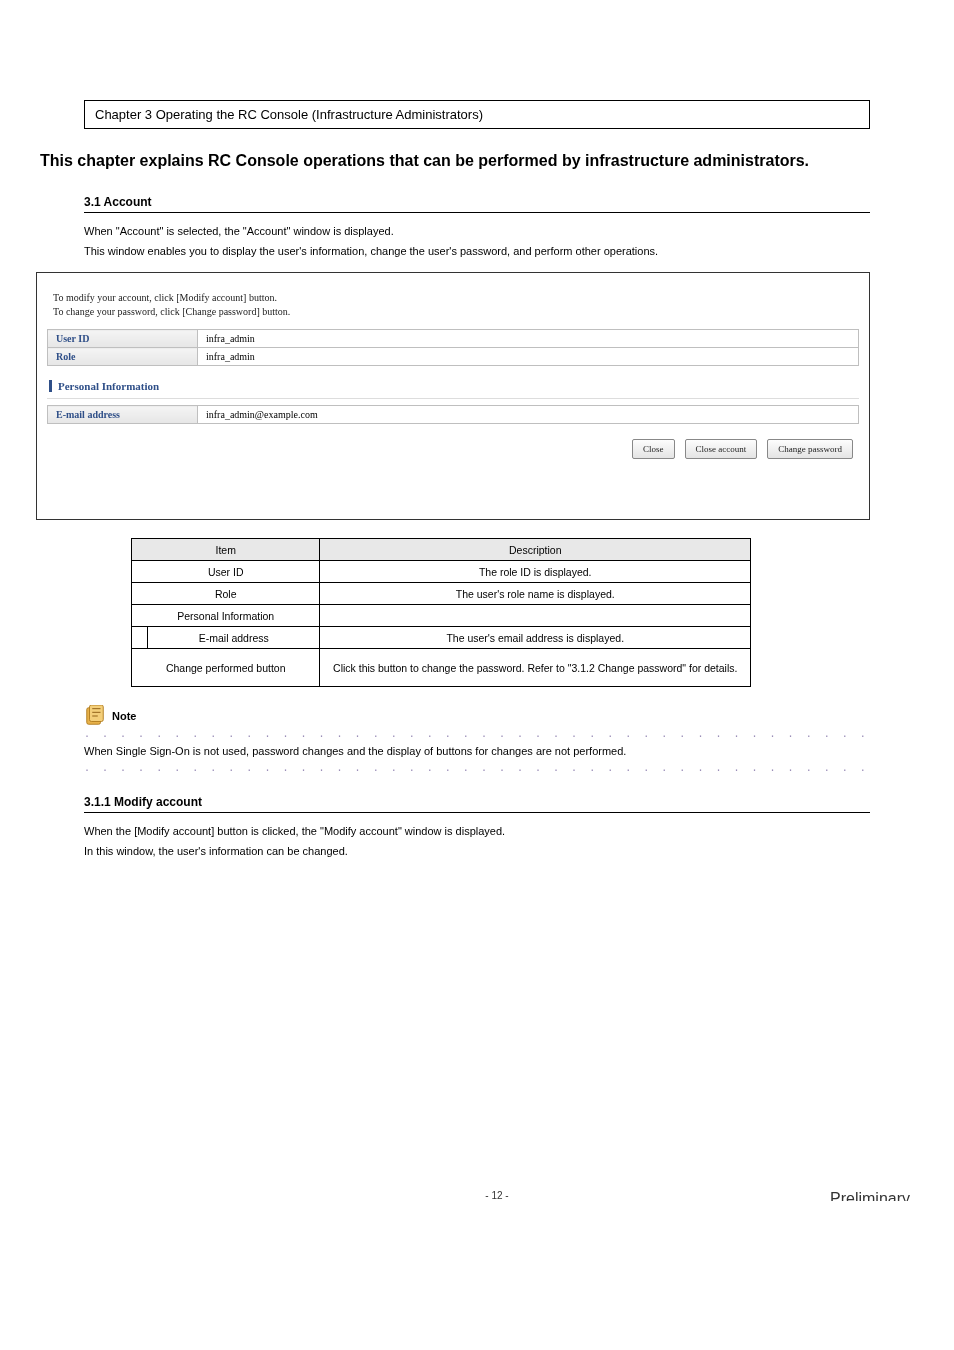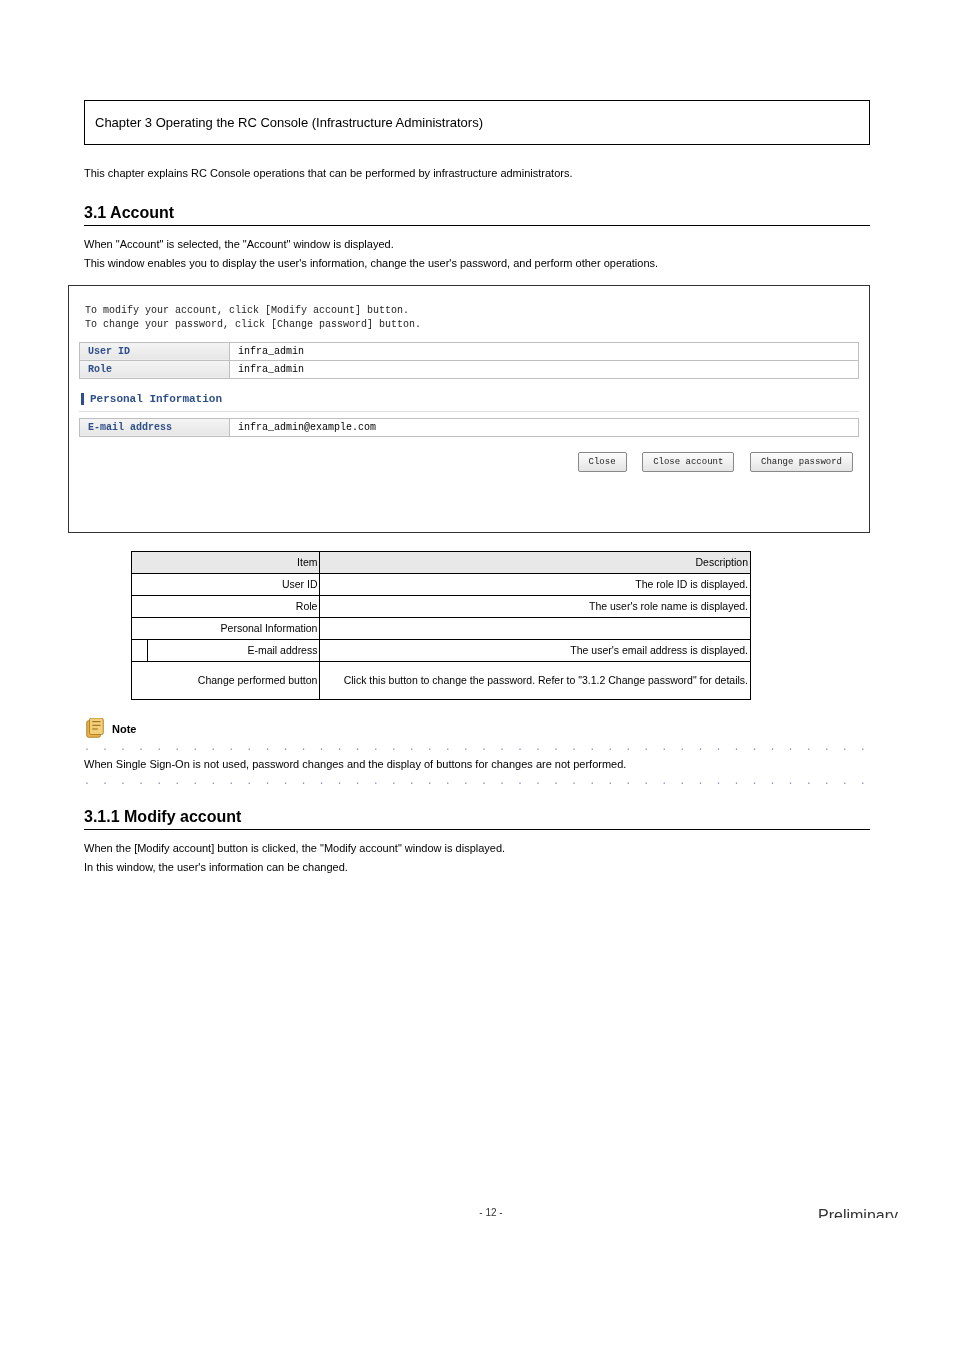--- a/index.html
+++ b/index.html
@@ -2,51 +2,52 @@
 <html><head>
 <meta charset="utf-8">
 <style>
   * { box-sizing: border-box; margin: 0; padding: 0; }
   html, body { width: 954px; font-family: Arial, Helvetica, sans-serif; background: #fff; color: #000; }
   .page { width: 954px; position: relative; padding: 0; }
 
   .chapter-box {
     border: 1.5px solid #000;
     margin: 100px 84px 0 84px;
-    padding: 14px 10px;
+    padding: 6px 10px;
     font-size: 13px;
   }
 
   .intro {
-    margin: 20px 84px 0 84px;
-    font-size: 11px;
+    margin: 20px 84px 0 40px;
+    font-size: 16px;
     line-height: 1.5;
+    font-weight: bold;
   }
 
   .h2 {
     margin: 22px 84px 0 84px;
     border-bottom: 1.5px solid #000;
-    font-size: 16px;
+    font-size: 12px;
     font-weight: bold;
     padding-bottom: 3px;
   }
 
   .body-text {
     margin: 10px 84px 0 84px;
     font-size: 11px;
     line-height: 1.6;
   }
   .body-text div { margin-bottom: 2px; }
 
   
   .screenshot {
-    margin: 12px 84px 0 68px;
+    margin: 12px 84px 0 36px;
     border: 1px solid #333;
     padding: 18px 10px 60px 10px;
-    font-family: Liberation Mono, monospace;
+    font-family: Liberation Serif, serif;
   }
   .ss-instr {
     font-size: 10px;
     color: #222;
     margin-bottom: 10px;
     margin-left: 6px;
     line-height: 1.4;
   }
   .ss-table {
     width: 100%;
@@ -95,21 +96,21 @@
   
   .def-table {
     margin: 18px 131px 0 131px;
     border-collapse: collapse;
     width: 620px;
     font-size: 10.5px;
   }
   .def-table th, .def-table td {
     border: 1px solid #000;
     padding: 4px 2px;
-    text-align: right;
+    text-align: center;
     vertical-align: middle;
   }
   .def-table th {
     background: #e8e8e8;
     font-weight: normal;
     height: 22px;
   }
   .def-table td { height: 22px; }
   .def-narrow { width: 16px; }
   .def-label { width: 180px; }
@@ -138,21 +139,21 @@
     font-size: 10px;
     line-height: 1;
     margin: 2px 0;
     overflow: hidden;
     white-space: nowrap;
     font-family: monospace;
   }
   .note-body { margin: 6px 0; }
 
   .footer {
-    margin: 330px 56px 0 84px;
+    margin: 330px 44px 0 84px;
     position: relative;
     text-align: center;
     font-size: 10px;
     color: #333;
   }
   .footer-right {
     position: absolute;
     right: 0;
     top: 0;
     font-size: 16px;

